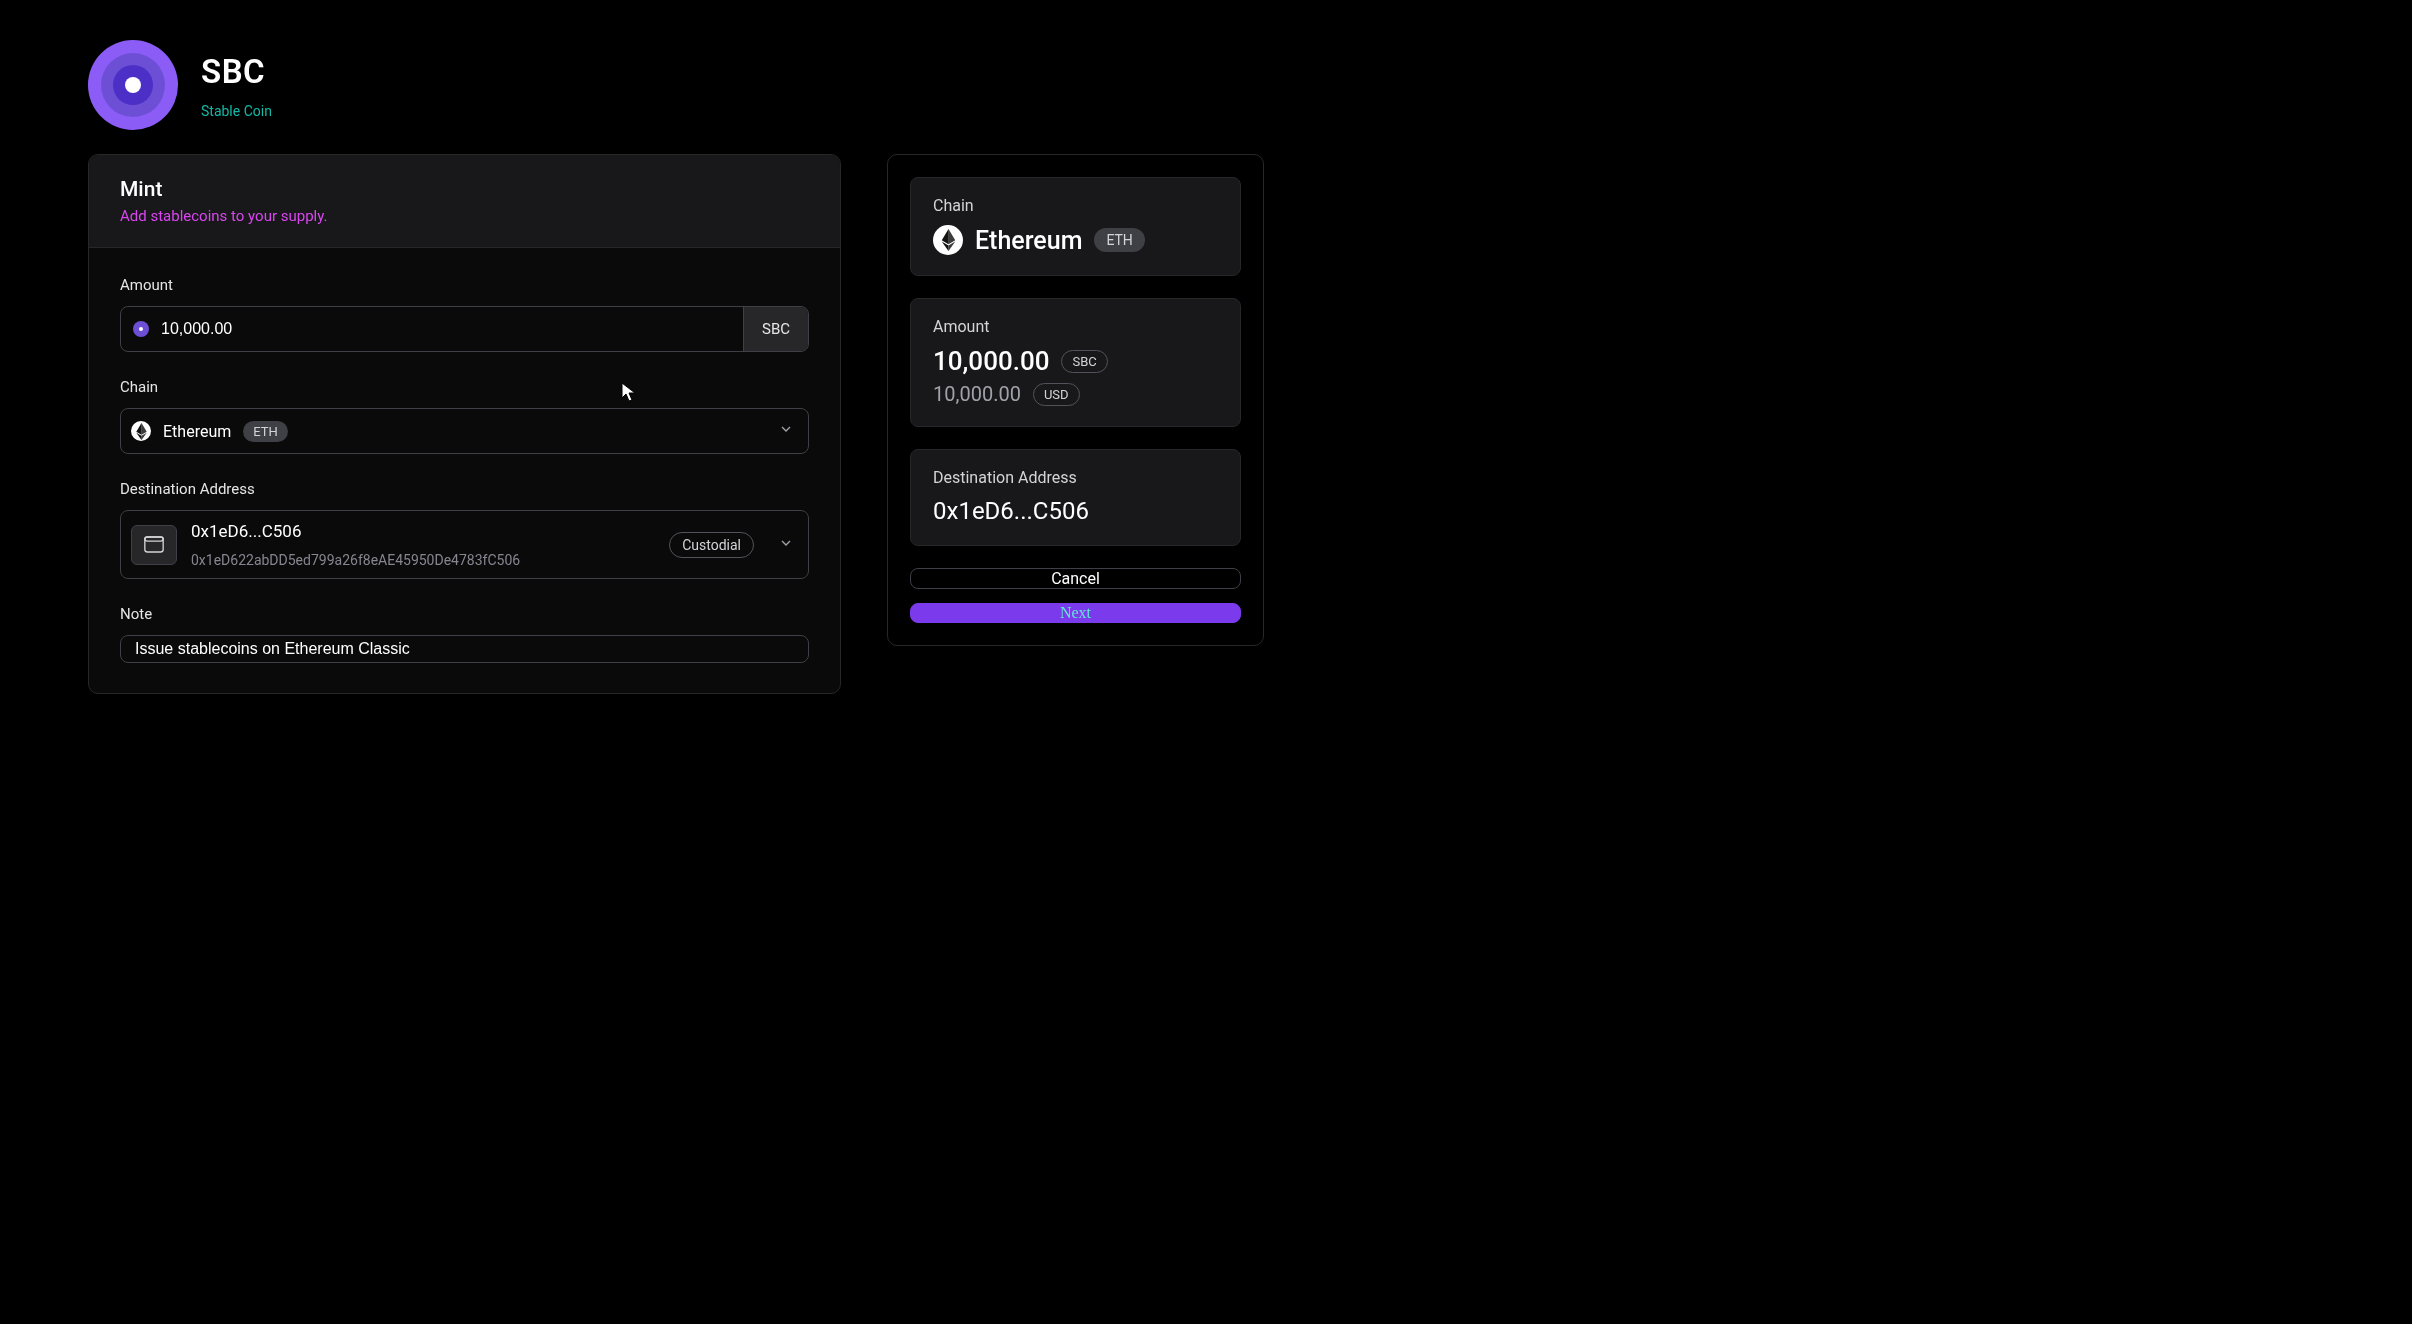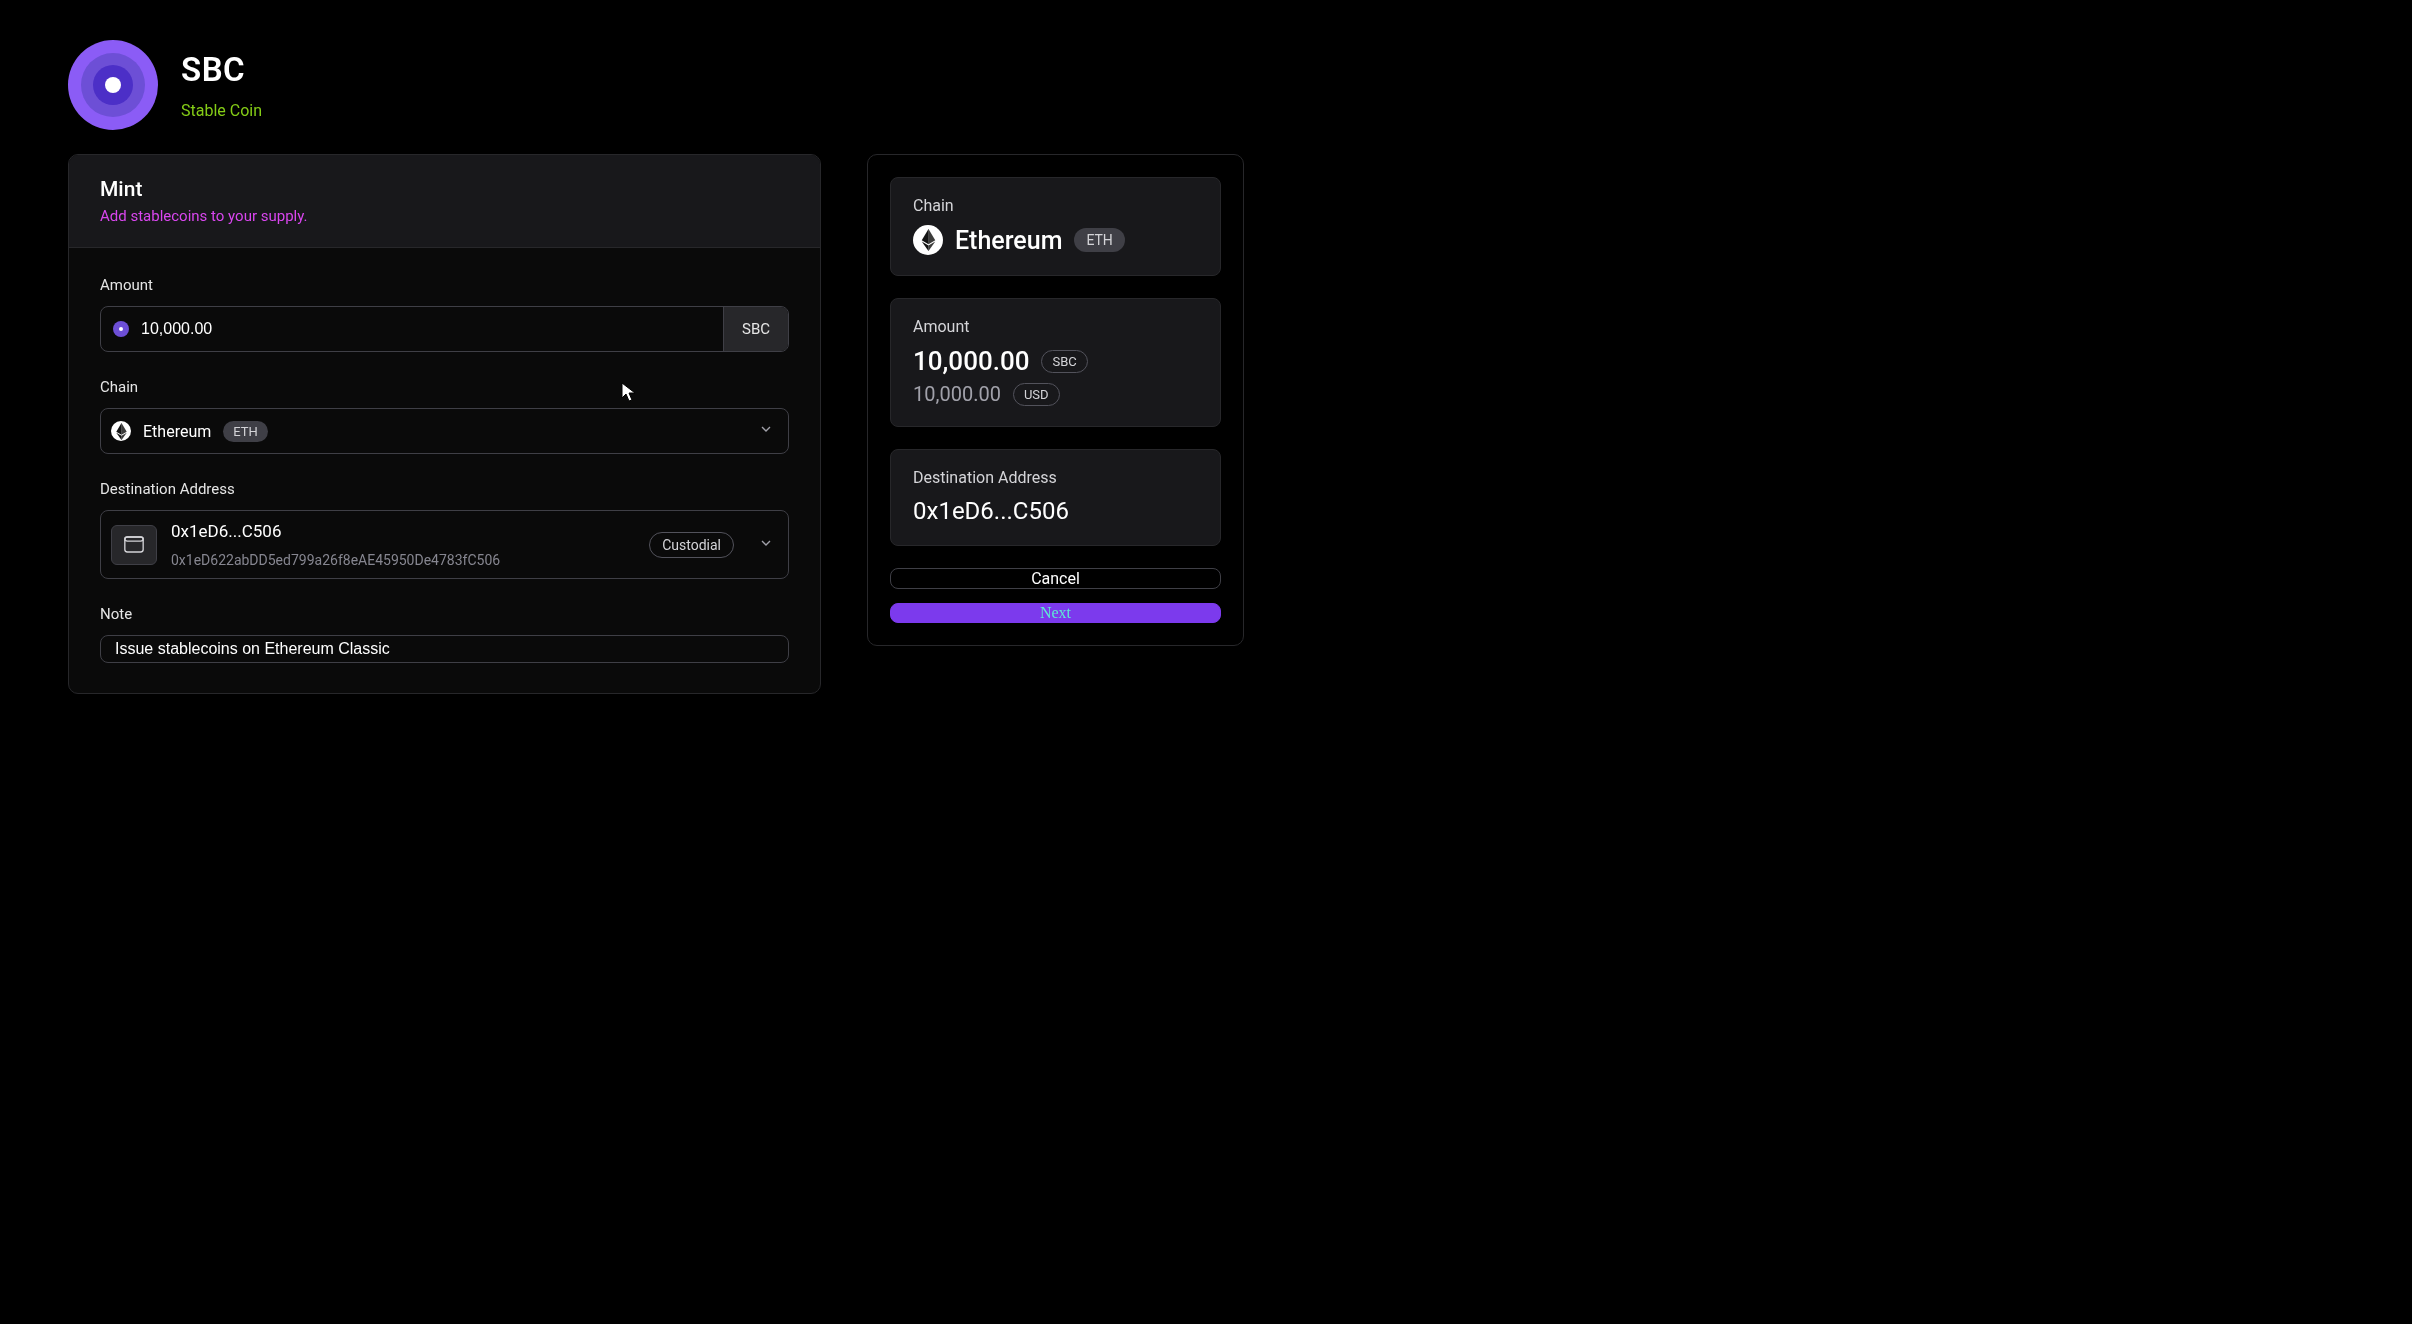--- a/index.html
+++ b/index.html
@@ -5,21 +5,21 @@
   * { box-sizing: border-box; margin: 0; padding: 0; }
   body {
     background: #000;
     color: #fff;
     font-family: -apple-system, BlinkMacSystemFont, "Segoe UI", Roboto, Helvetica, Arial, sans-serif;
     width: 2412px;
     height: 1324px;
     overflow: hidden;
   }
   .page {
-    padding: 40px 68px;
+    padding: 40px 88px;
     display: flex;
     flex-direction: column;
     gap: 24px;
   }
   .header {
     display: flex;
     align-items: center;
     gap: 23px;
   }
   .token-logo {
@@ -52,22 +52,22 @@
     border-radius: 50%;
     background: #fff;
     z-index: 2;
   }
   .header-text h1 {
     font-size: 33px;
     font-weight: 600;
     letter-spacing: 0.5px;
   }
   .header-text .sub {
-    font-size: 16px;
-    color: #84cc16;
+    font-size: 14px;
+    color: #14b8a6;
     margin-top: 12px;
   }
   .content {
     display: flex;
     gap: 46px;
     align-items: flex-start;
   }
   .main-panel {
     width: 753px;
     background: #0a0a0a;

